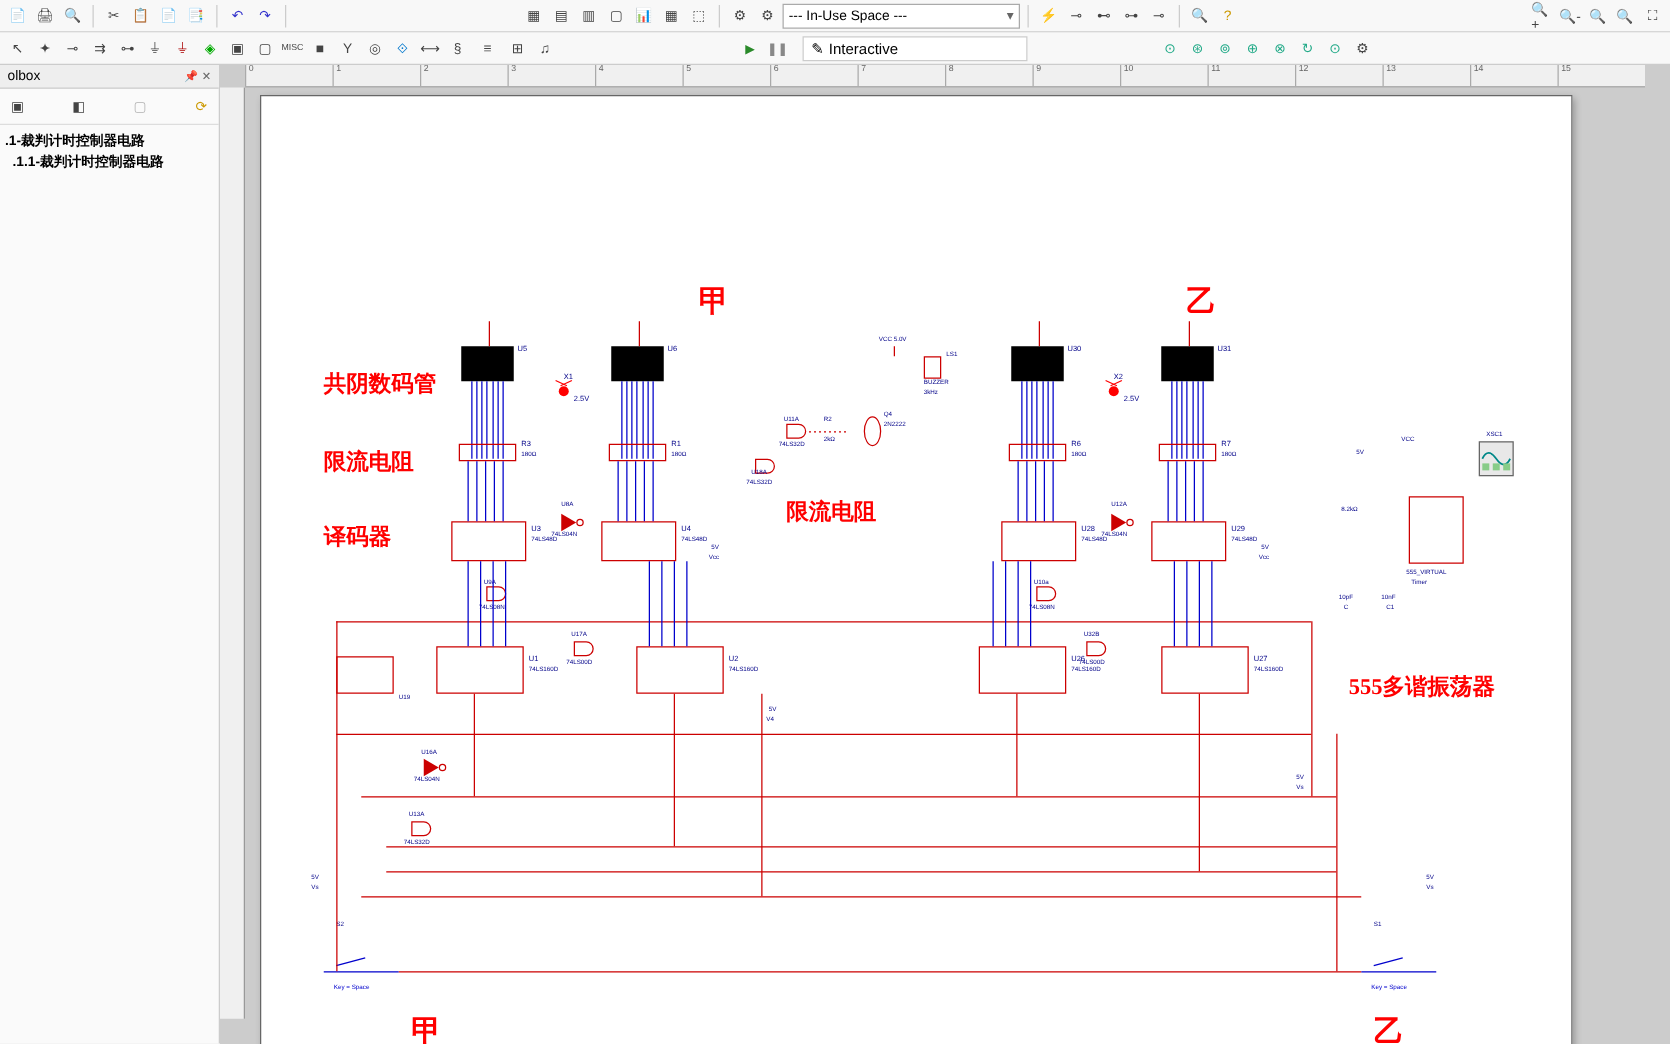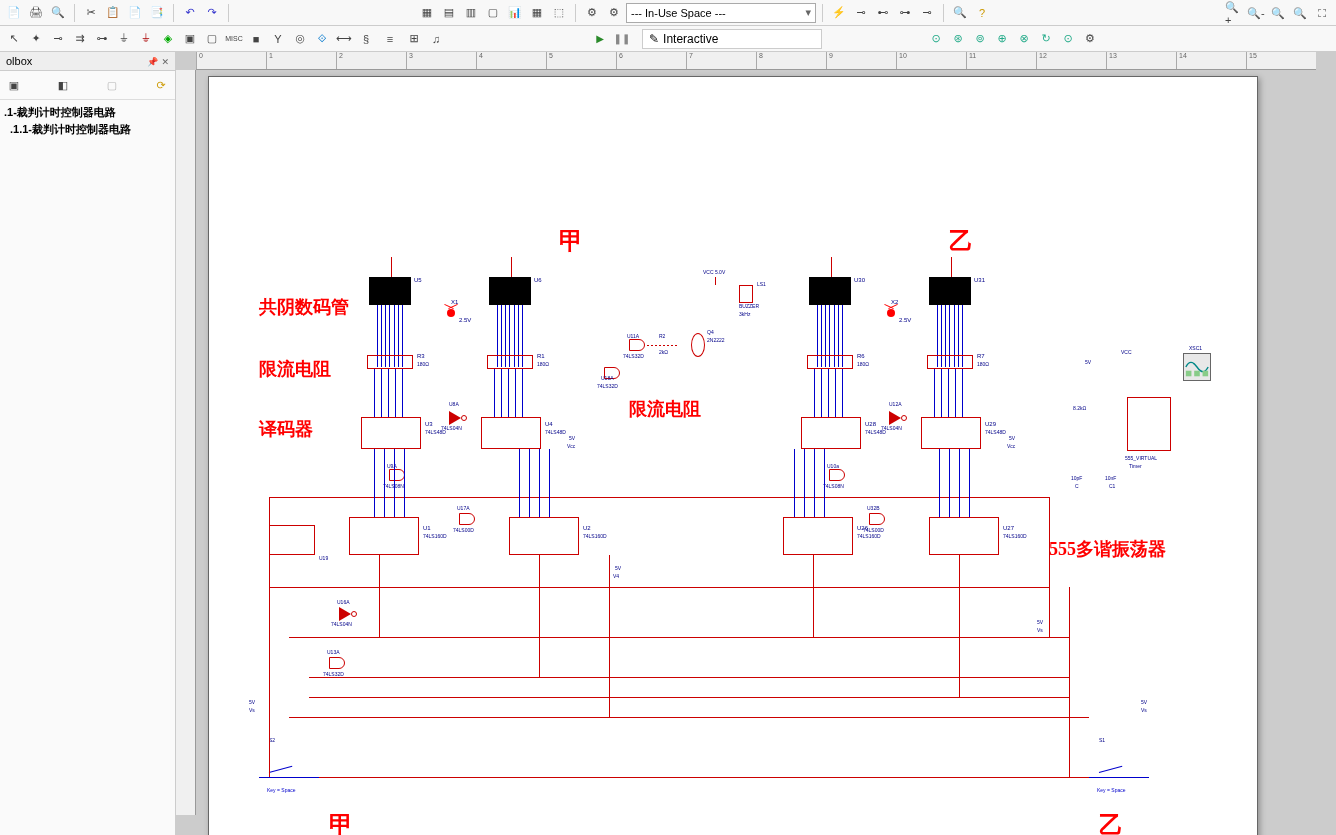--- a/index.html
+++ b/index.html
@@ -478,21 +478,21 @@
     <div class="paper">
 
 
       <div class="label" style="top:148px;left:350px">甲</div>
       <div class="label" style="top:148px;left:740px">乙</div>
 
       <div class="label-sm" style="top:218px;left:50px">共阴数码管</div>
       <div class="label-sm" style="top:280px;left:50px">限流电阻</div>
       <div class="label-sm" style="top:340px;left:50px">译码器</div>
       <div class="label-sm" style="top:320px;left:420px">限流电阻</div>
-      <div class="label-sm" style="top:460px;left:840px">555多谐振荡器</div>
+      <div class="label-sm" style="top:460px;left:870px">555多谐振荡器</div>
 
       <div class="label" style="top:732px;left:120px">甲</div>
       <div class="label" style="top:732px;left:890px">乙</div>
 
       <div class="display7seg" style="top:200px;left:160px">
         <div class="body"></div>
         <div class="wires">
             <div></div>
             <div></div>
             <div></div>

